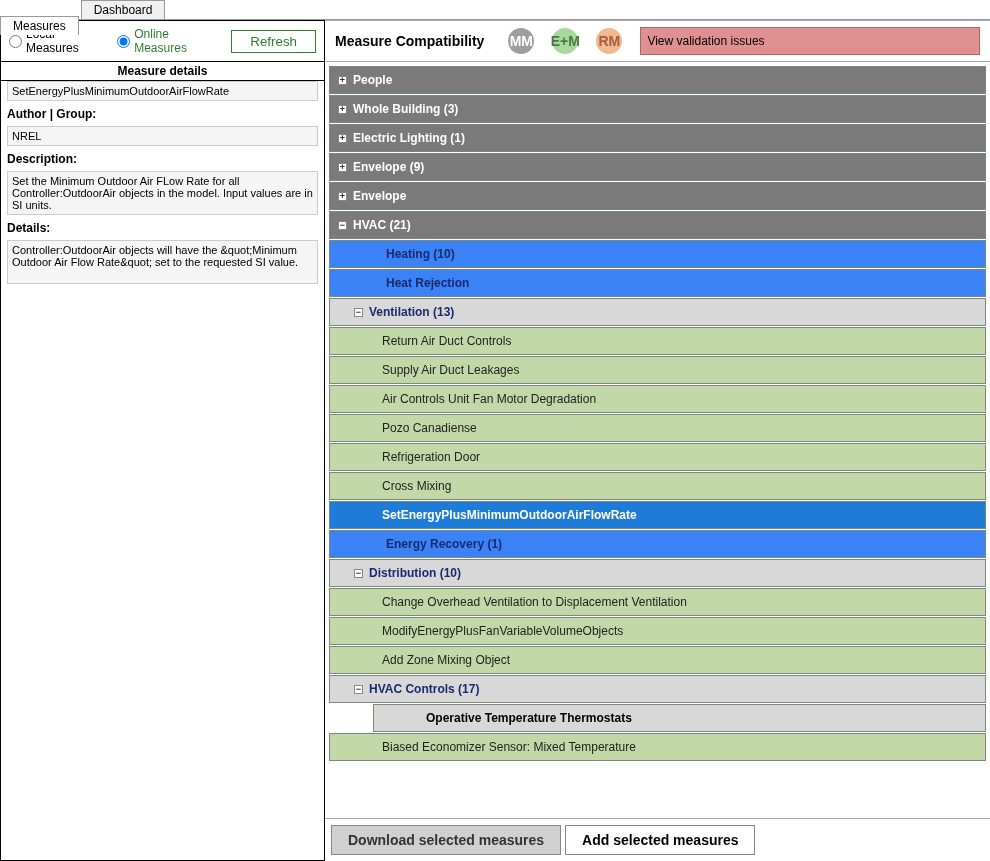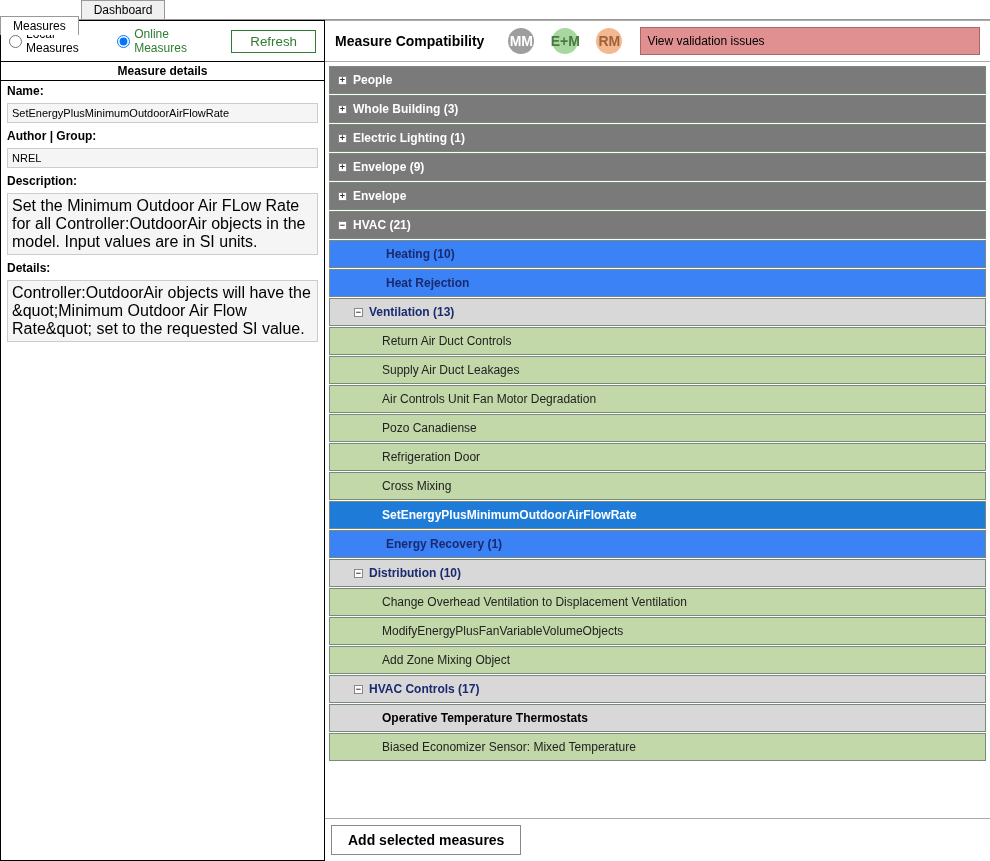--- a/index.html
+++ b/index.html
@@ -68,21 +68,21 @@
 .field-value {
   background: #f5f5f5;
   border: 1px solid #ccc;
   padding: 3px 4px;
   font-size: 11px;
 }
 .field-textarea {
   background: #f5f5f5;
   border: 1px solid #ccc;
   padding: 3px 4px;
-  font-size: 16px;
+  font-size: 11px;
   min-height: 44px;
   position: relative;
 }
 .textarea-arrows::after {
   content: "";
   position: absolute;
   right: 2px;
   top: 2px;
   bottom: 2px;
   width: 8px;
@@ -156,20 +156,21 @@
   background: #d8d8d8;
   color: #1a2a6e;
   font-weight: bold;
   padding-left: 24px;
 }
 .node-sub-bold {
   background: #d8d8d8;
   color: #000;
   font-weight: bold;
   padding-left: 52px;
+  margin-left: 44px;
 }
 .node-leaf {
   background: #c2d8a8;
   color: #222;
   padding-left: 52px;
 }
 .node-selected {
   background: #1e7cd8;
   color: #fff;
   font-weight: bold;
@@ -223,23 +224,20 @@
         <label>Local Measures</label>
       </div>
       <div class="radio-group">
         <input type="radio" name="src" checked="" style="">
         <label class="online-label">Online Measures</label>
       </div>
       <button class="refresh-btn">Refresh</button>
     </div>
     <div class="details-header">Measure details</div>
 
-    <div class="field-group">
-      <div class="field-label">Name:</div>
-    </div>
     <div class="field-group" style="padding-top:0">
       <div class="field-value">SetEnergyPlusMinimumOutdoorAirFlowRate</div>
     </div>
 
     <div class="field-group">
       <div class="field-label">Author | Group:</div>
     </div>
     <div class="field-group" style="padding-top:0">
       <div class="field-value">NREL</div>
     </div>
@@ -326,16 +324,17 @@
 
       <div class="tree-node node-sub-exp">
           <span class="expander">−</span>
           <span>HVAC Controls (17)</span>
         </div>
       <div class="tree-node node-sub-bold">Operative Temperature Thermostats</div>
       <div class="tree-node node-leaf">Biased Economizer Sensor: Mixed Temperature</div>
     </div>
 
     <div class="bottom-buttons">
+      <button class="bottom-btn btn-download">Download selected measures</button>
       <button class="bottom-btn btn-add">Add selected measures</button>
     </div>
   </div>
 </div>
 
 </body></html>

